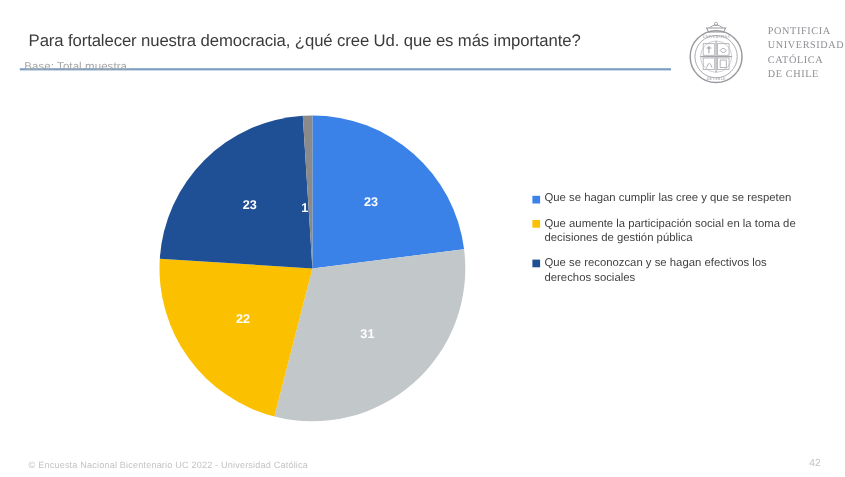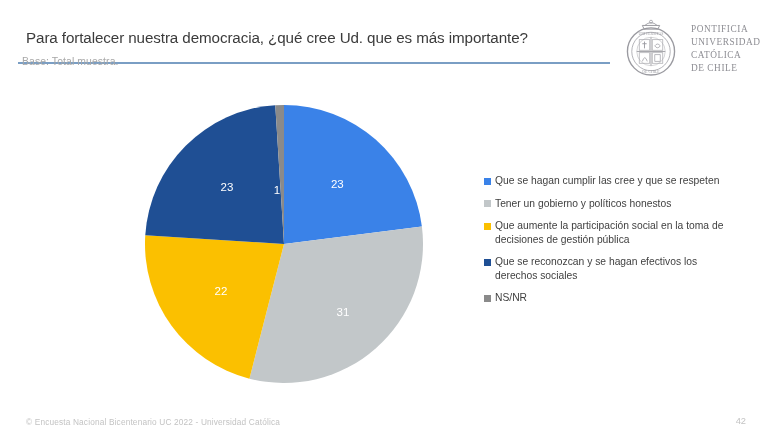--- a/index.html
+++ b/index.html
@@ -46,21 +46,21 @@
 
   
   #uc-logo {
     position: absolute;
     left: 620px;
     top: 10px;
     width: 148px;
     height: 78px;
     display: flex;
     align-items: center;
-    gap: 9px;
+    gap: 16px;
   }
   #uc-seal {
     width: 62px;
     height: 62px;
     flex: 0 0 62px;
   }
   #uc-wordmark {
     font-size: 9.3px;
     line-height: 1.42;
     color: #8e8e94;
@@ -80,21 +80,21 @@
   #pie-chart {
     position: absolute;
     left: 144px;
     top: 14px;
     width: 280px;
     height: 280px;
   }
   .slice-label {
     position: absolute;
     font-size: 11.5px;
-    font-weight: normal;
+    font-weight: bold;
     color: #ffffff;
     transform: translate(-50%, -50%);
     pointer-events: none;
   }
 
   
   #legend {
     position: absolute;
     left: 484px;
     top: 84px;
@@ -174,45 +174,37 @@
   <div id="pie-chart">
     <svg id="pie-svg" viewBox="0 0 280 280" width="280" height="280">
         <path d="M 140 140 L 140 1 A 139 139 0 0 1 277.9039434827124 122.5786805345617 Z" fill="#3a82e8"></path>
         <path d="M 140 140 L 277.9039434827124 122.5786805345617 A 139 139 0 0 1 105.4321056840852 274.63305939687973 Z" fill="#c2c7c9"></path>
         <path d="M 140 140 L 105.4321056840852 274.63305939687973 A 139 139 0 0 1 1.2742847484702509 131.27211778542545 Z" fill="#fbc000"></path>
         <path d="M 140 140 L 1.2742847484702509 131.27211778542545 A 139 139 0 0 1 131.27211778542534 1.2742847484702509 Z" fill="#1f4f94"></path>
         <path d="M 140 140 L 131.27211778542534 1.2742847484702509 A 139 139 0 0 1 139.99999999999997 1 Z" fill="#8a8a8a"></path>
       </svg>
     <div id="pie-labels">
         <div class="slice-label" style="left: 193.315px; top: 79.526px;">23</div>
-        <div class="slice-label" style="left: 199px; top: 200.474px; margin-top: 8px;">31</div>
+        <div class="slice-label" style="left: 190px; top: 200.474px;">31</div>
         <div class="slice-label" style="left: 77px; top: 187.387px;">22</div>
         <div class="slice-label" style="left: 82.9931px; top: 82.9931px;">23</div>
         <div class="slice-label" style="left: 133px; top: 86px;">1</div>
       </div>
   </div>
 
   <div id="legend">
       <div class="legend-item">
         <span class="legend-swatch" style="background: rgb(58, 130, 232);"></span>
         <span class="legend-label">Que se hagan cumplir las cree y que se respeten</span>
       </div>
       <div class="legend-item">
-        <span class="legend-swatch" style="background: rgb(194, 199, 201);"></span>
-        <span class="legend-label">Tener un gobierno y políticos honestos</span>
-      </div>
-      <div class="legend-item">
         <span class="legend-swatch" style="background: rgb(251, 192, 0);"></span>
         <span class="legend-label">Que aumente la participación social en la toma de decisiones de gestión pública</span>
       </div>
       <div class="legend-item">
         <span class="legend-swatch" style="background: rgb(31, 79, 148);"></span>
         <span class="legend-label">Que se reconozcan y se hagan efectivos los derechos sociales</span>
       </div>
-      <div class="legend-item">
-        <span class="legend-swatch" style="background: rgb(138, 138, 138);"></span>
-        <span class="legend-label">NS/NR</span>
-      </div>
     </div>
 </div>
 
 <div id="footer-note">© Encuesta Nacional Bicentenario UC 2022 - Universidad Católica</div>
 <div id="page-number">42</div>
 
 </body></html>

